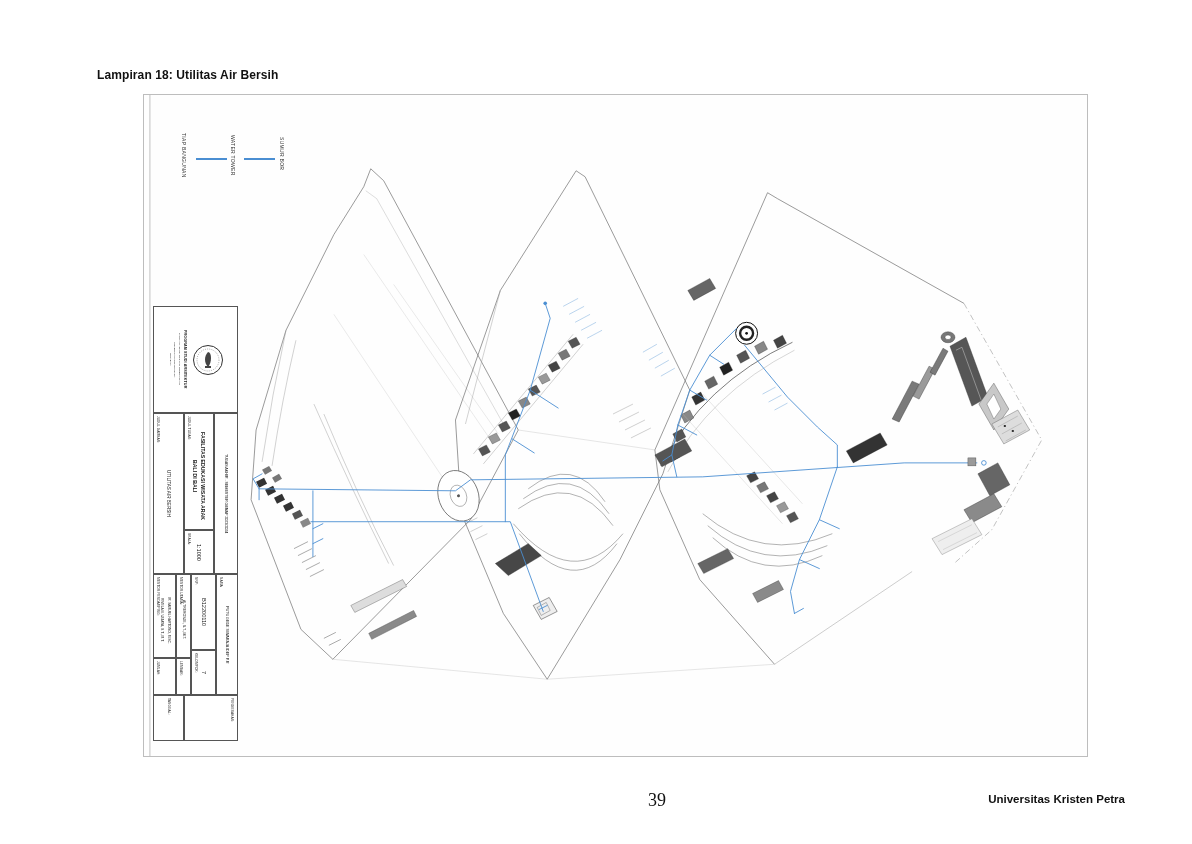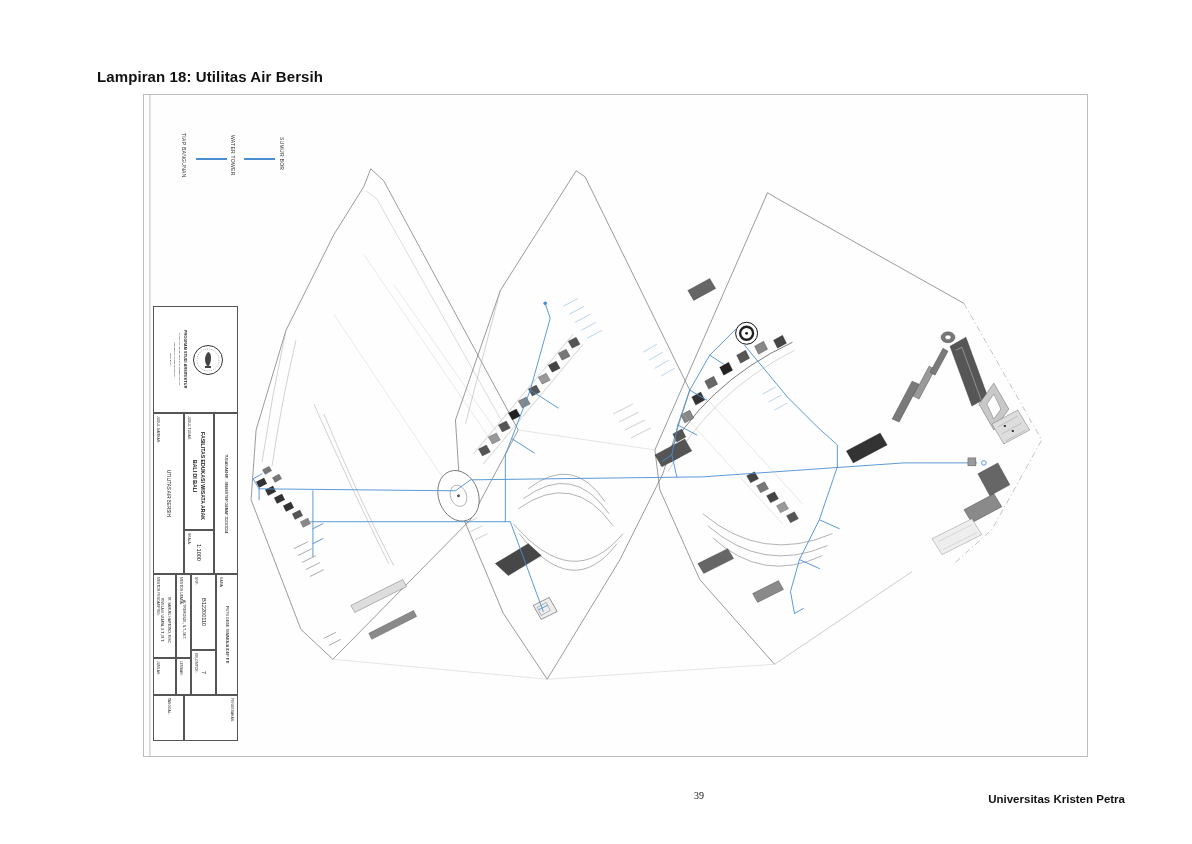--- a/index.html
+++ b/index.html
@@ -1,20 +1,20 @@
 <!DOCTYPE html>
 <html style="--pipe-blue: #4a8ed2; --hatch-blue: #a8c9e8;"><head>
 <meta charset="utf-8">
 <style>
   html,body{margin:0;padding:0;background:#ffffff;}
   body{
     position:relative;width:1192px;height:844px;overflow:hidden;
     font-family:"Liberation Sans", sans-serif;color:#111;
   }
-  .hdr{position:absolute;left:97px;top:68px;font-size:15px;font-weight:bold;letter-spacing:.1px;}
+  .hdr{position:absolute;left:97px;top:68px;font-size:12px;font-weight:bold;letter-spacing:.1px;}
   .sheet{
     position:absolute;left:143px;top:94px;width:945px;height:663px;
     border:1px solid #bdbdbd;background:#fefefe;box-sizing:border-box;
   }
   .art{position:absolute;left:0;top:0;width:100%;height:100%;}
   
   .v{writing-mode:vertical-rl;}
   .legend-label{
     position:absolute;writing-mode:vertical-rl;font-size:5px;letter-spacing:.3px;
     color:#333;white-space:nowrap;
@@ -33,22 +33,22 @@
   .val{
     position:absolute;inset:0;display:flex;align-items:center;justify-content:center;
     text-align:center;
   }
   .val>span{writing-mode:vertical-rl;display:block;}
   .inst-wrap{position:absolute;inset:0;display:flex;flex-direction:row;align-items:center;justify-content:center;gap:4px;padding:3px;}
   .inst{font-size:2.4px;line-height:1.9;text-align:center;color:#222;white-space:nowrap;}
   .inst .prog{font-weight:bold;font-size:3.7px;letter-spacing:.1px;}
   .seal{position:relative;width:32px;height:32px;flex:0 0 auto;}
   
-  .pageno{position:absolute;left:674px;top:790px;width:30px;text-align:right;
-    font-family:"Liberation Serif", serif;font-size:10px;color:#111;}
+  .pageno{position:absolute;left:648px;top:790px;width:30px;text-align:left;
+    font-family:"Liberation Serif", serif;font-size:18px;color:#111;}
   .footR{position:absolute;left:960px;top:793px;width:165px;text-align:right;
     font-size:11.5px;font-weight:bold;color:#111;}
   
   .pipe{stroke:var(--pipe-blue,#4a8ed2);fill:none;stroke-width:0.9;stroke-linejoin:round;stroke-linecap:round;}
   .pipedot{fill:var(--pipe-blue,#4a8ed2);stroke:none;}
   .pipering{fill:#fff;stroke:var(--pipe-blue,#4a8ed2);stroke-width:0.9;}
   .bhatch{stroke:var(--hatch-blue,#a8c9e8);fill:none;stroke-width:0.8;}
 </style>
 </head>
 <body>

